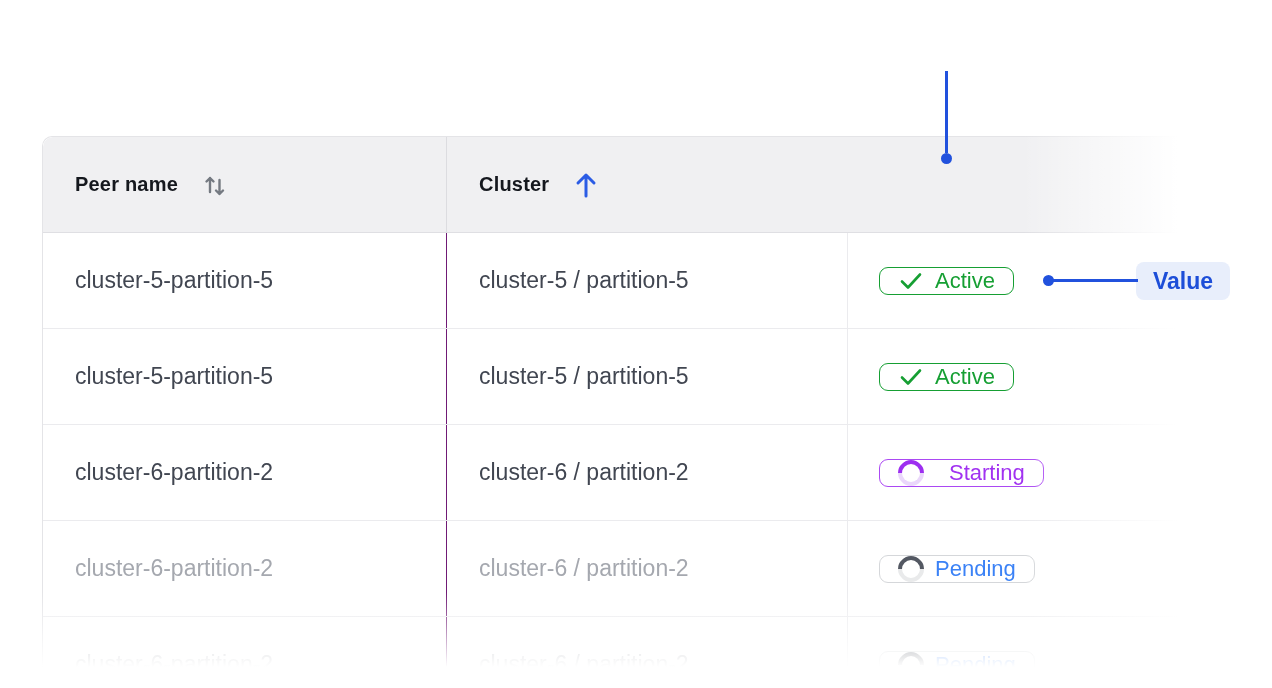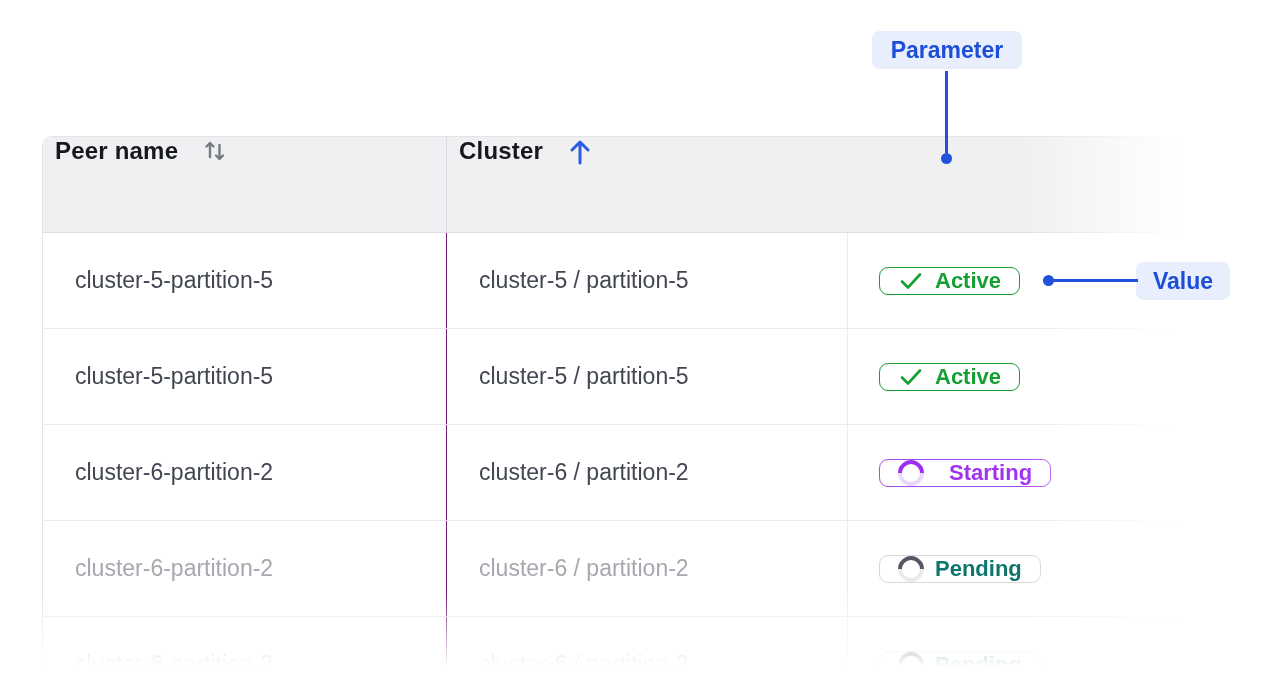--- a/index.html
+++ b/index.html
@@ -10,45 +10,45 @@
   }
 
   
   .table {
     position:absolute; left:42px; top:136px; width:1230px; height:560px;
     border-top:1px solid #e4e4e7; border-left:1px solid #e4e4e7;
     border-top-left-radius:10px; overflow:hidden; z-index:1;
   }
   .thead { display:flex; height:96px; background:#f0f0f2; border-bottom:1px solid #dfdfe3; border-top-left-radius:10px; }
   .th {
-    display:flex; align-items:flex-start; gap:24px; padding-left:12px;
-    font-size:24px; font-weight:700; color:#15181e; letter-spacing:0.2px;
+    display:flex; align-items:center; gap:24px; padding-left:32px;
+    font-size:20px; font-weight:700; color:#15181e; letter-spacing:0.2px;
   }
   .th.c1 { width:404px; border-right:1px solid #dcdce0; }
   .th.c2 { width:401px; border-right:1px solid #dcdce0; }
   .th.c3 { flex:1; }
   .tr { display:flex; height:96px; border-bottom:1px solid #ebebee; background:#fff; }
   .td {
     display:flex; align-items:center; padding-left:32px;
     font-size:23px; color:#414651;
   }
   .td.c1 { width:404px; border-right:1px solid #701a75; }
   .td.c2 { width:401px; border-right:1px solid #ebebee; }
   .td.c3 { flex:1; padding-left:31px; }
   .tr.muted .td { color:#a5a8af; }
 
   
   .badge {
     display:inline-flex; align-items:center; gap:11px; height:28px;
     padding:0 18px; border-radius:9px; border:1.5px solid; background:#fff;
-    font-size:22px; font-weight:700; line-height:1;
+    font-size:22px; font-weight:400; line-height:1;
   }
   .badge.active   { border-color:#169f33; color:#169f33; }
   .badge.starting { border-color:#ab49f3; color:#a132f1;gap:25px; }
-  .badge.pending  { border-color:#d5d7da; color:#0f766e;text-align:center; }
+  .badge.pending  { border-color:#d5d7da; color:#3b82f6;text-align:center; }
 
   .spinner { width:26px; height:26px; border-radius:50%; border:4px solid; }
   .spinner.purple { border-color:#9d2ff0 #9d2ff0 #ead7fb #ead7fb; transform:rotate(-45deg); }
   .spinner.gray   { border-color:#535862 #535862 #e9eaeb #e9eaeb; transform:rotate(-45deg); }
 
   
   .pill {
     position:absolute; display:flex; align-items:center; justify-content:center;
     background:#e8eefb; color:#1d4ed8; font-size:23px; font-weight:600;
     border-radius:8px; z-index:10;
@@ -161,21 +161,20 @@
           <span class="spinner gray"></span>
           <span>Pending</span>
         </span>
       </div>
     </div>
   </div>
 
   <div class="fade-right"></div>
   <div class="fade-bottom"></div>
 
-  <div class="pill param">Parameter</div>
   <div class="conn vline"></div>
   <div class="dot param"></div>
 
   <div class="pill value">Value</div>
   <div class="conn hline"></div>
   <div class="dot value"></div>
 
 </div>
 
 </body></html>

